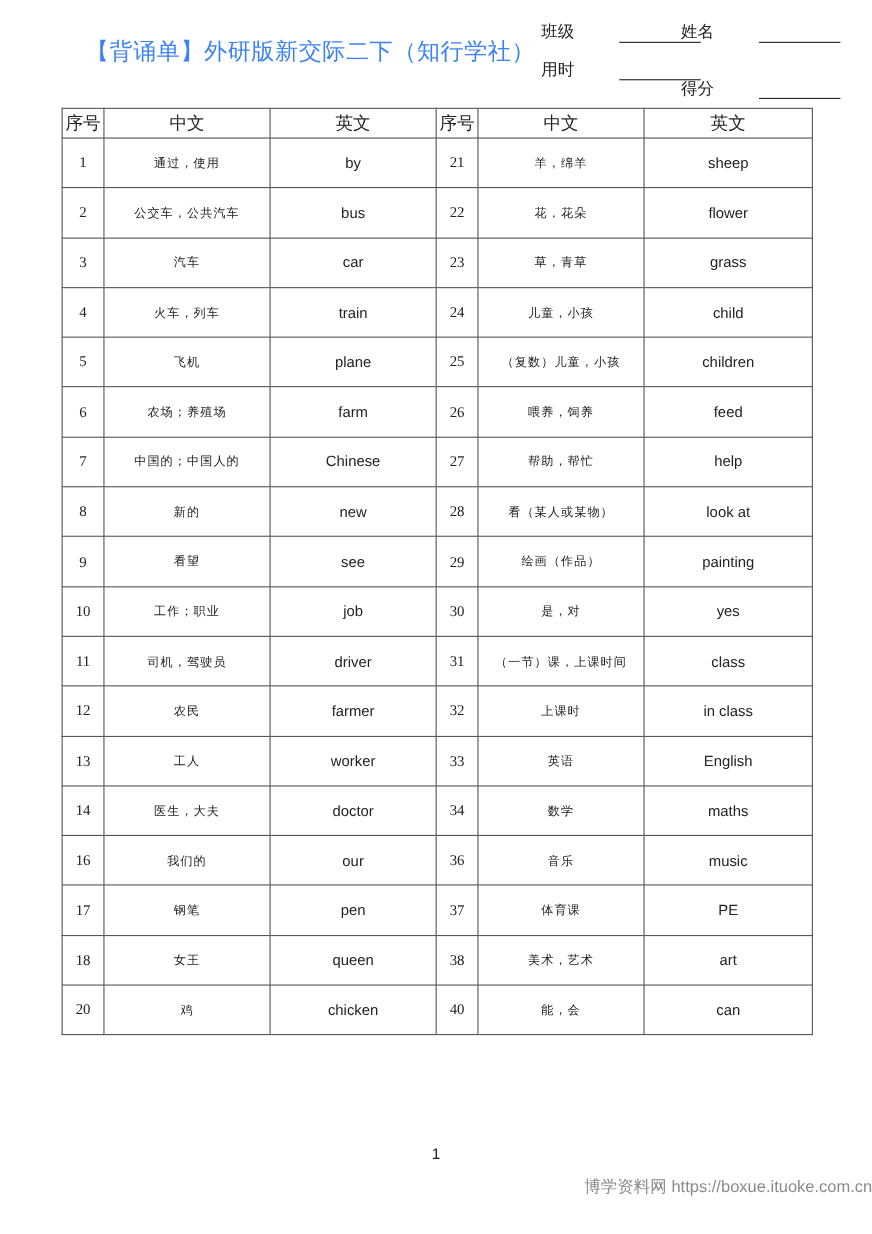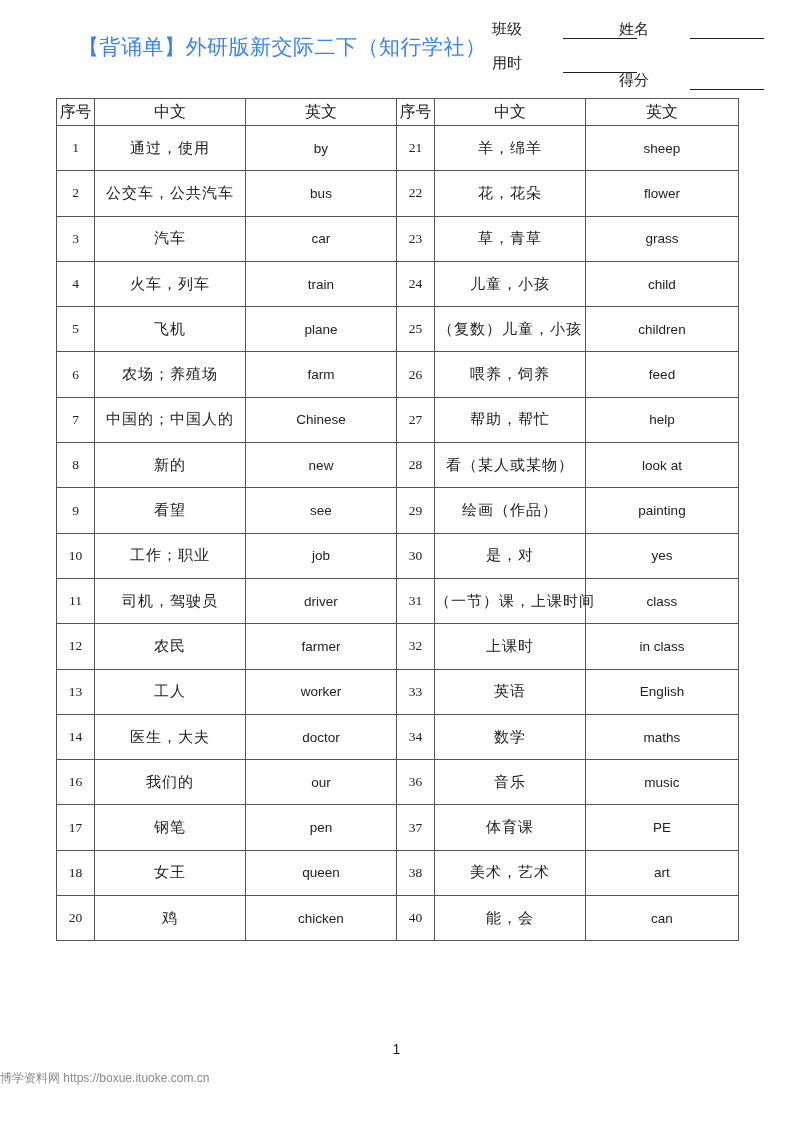--- a/index.html
+++ b/index.html
@@ -6,24 +6,24 @@
   body { width: 793px; height: 1122px; position: relative; overflow: hidden; color: #222; }
   .serif { font-family: "DejaVu Serif", "Liberation Serif", serif; }
   .title { position: absolute; left: 78px; top: 33px; font-size: 21px; letter-spacing: 0.5px; color: #3b82f6; }
   .field { position: absolute; font-size: 15px; color: #222; display: flex; align-items: flex-end; gap: 40px; }
   .field .blank { display: inline-block; width: 74px; border-bottom: 1.3px solid #222; height: 16px; margin-left: 1px; }
   table.vocab { position: absolute; left: 56px; top: 98px; border-collapse: collapse; table-layout: fixed; width: 682px; }
   table.vocab td, table.vocab th { border: 1px solid #555; text-align: center; padding: 0; color: #222; }
   table.vocab th { height: 26px; font-weight: normal; font-size: 16px; font-family: "DejaVu Serif", "Liberation Serif", serif; }
   table.vocab td { height: 44.3px; }
   td.num { font-family: "Liberation Serif", "DejaVu Serif", serif; font-size: 13.5px; }
-  td.zh { font-family: Liberation Sans, sans-serif; font-size: 15px; letter-spacing: 1px; white-space: nowrap; }
+  td.zh { font-family: Liberation Sans, sans-serif; font-size: 11px; letter-spacing: 1px; white-space: nowrap; }
   td.en { font-family: "Liberation Sans", "DejaVu Sans", sans-serif; font-size: 13.5px; }
   .page-num { position: absolute; left: 0; width: 793px; top: 1041px; text-align: center; font-size: 14px; font-family: "Liberation Sans", sans-serif; color: #222; }
-  .watermark { position: absolute; left: 0; width: 793px; top: 1070px; text-align: left; font-size: 12px; font-family: "Liberation Sans", "DejaVu Sans", sans-serif; color: #8a8a8a; }
+  .watermark { position: absolute; left: 0; width: 793px; top: 1070px; text-align: right; font-size: 15px; font-family: "Liberation Sans", "DejaVu Sans", sans-serif; color: #8a8a8a; }
 </style>
 </head>
 <body>
 
 <div class="title serif">【背诵单】外研版新交际二下（知行学社）</div>
 
 <div class="field serif" style="left:492px; top:20px;">
   <span>班级</span>
   <span class="blank"></span>
 </div>

